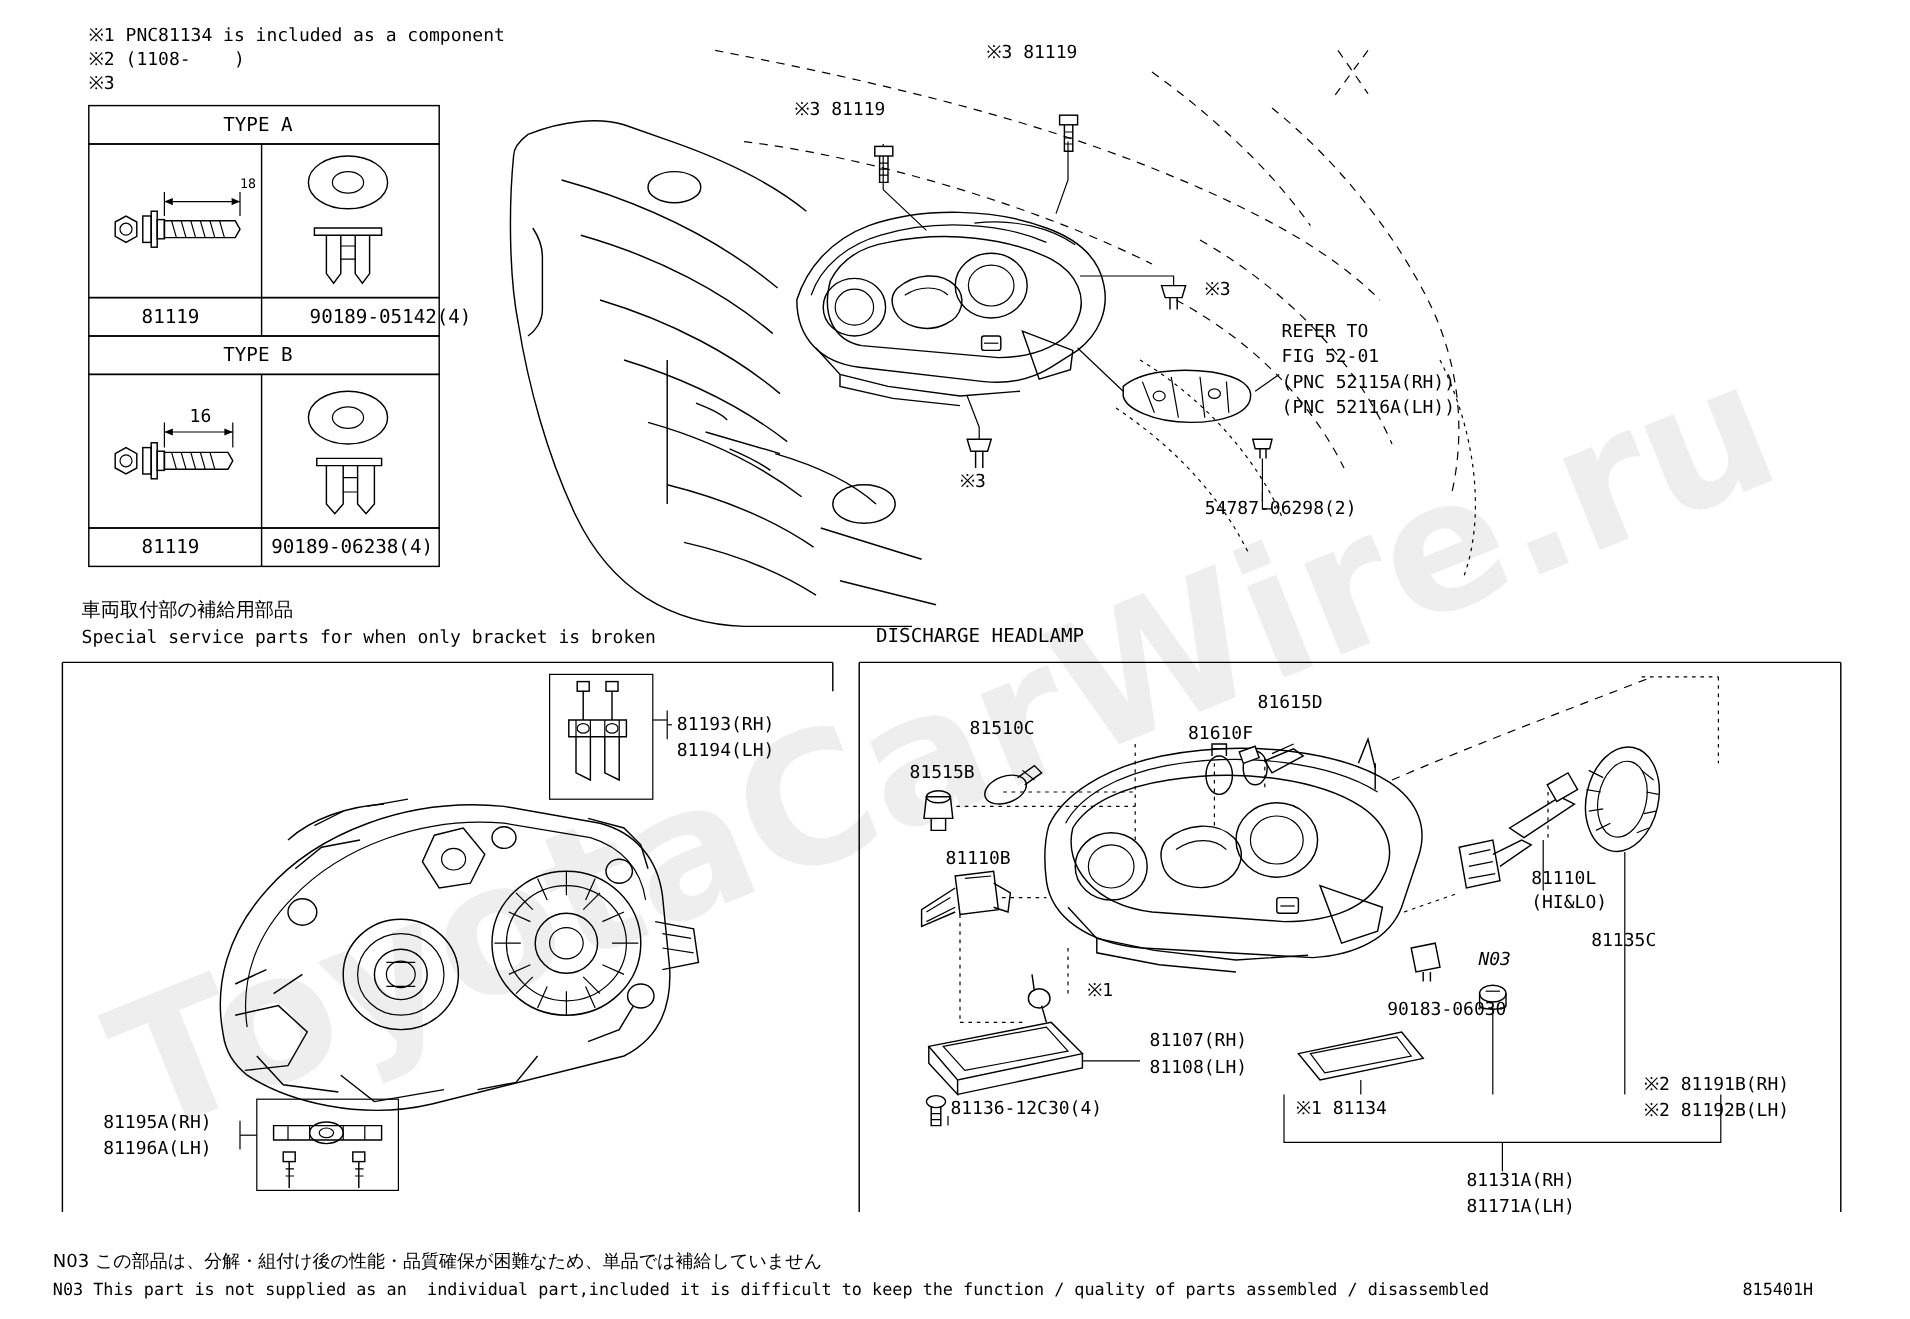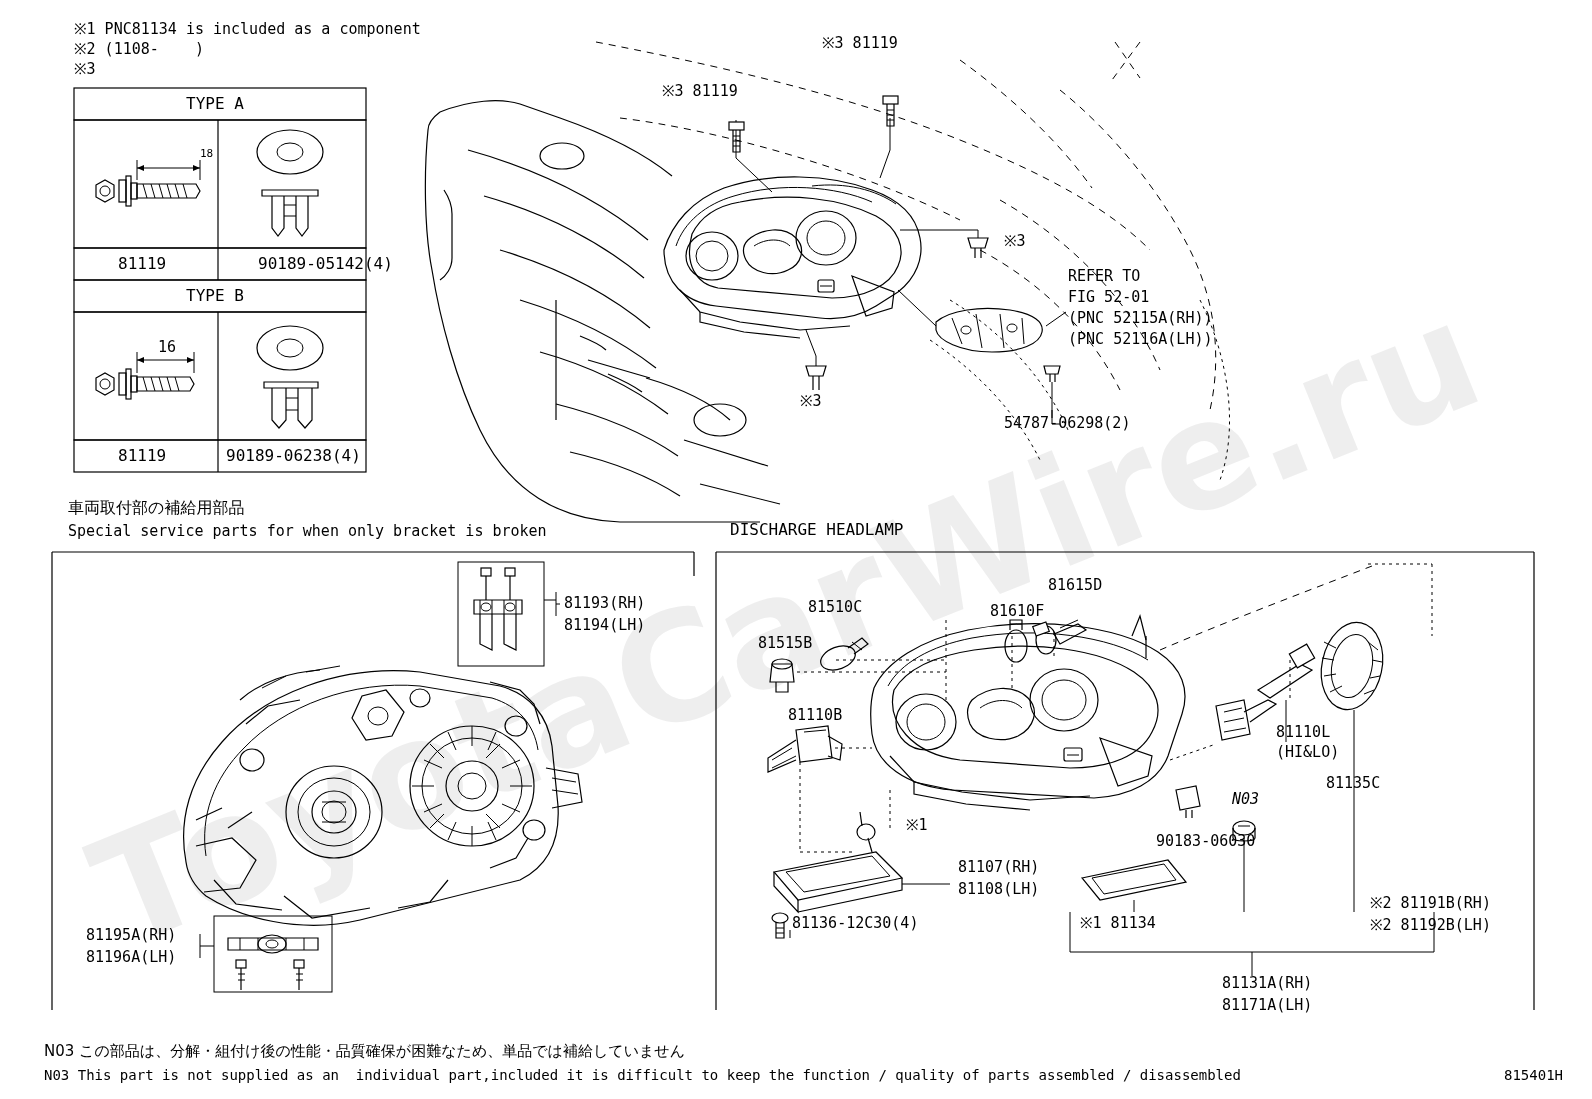--- a/index.html
+++ b/index.html
@@ -428,13 +428,13 @@
 <div class="txt" style="left:792px;top:914px;">81136-12C30(4)</div>
 <div class="txt" style="left:1080px;top:914px;">※1 81134</div>
 <div class="txt" style="left:1370px;top:892px;line-height:22px;">※2 81191B(RH)
 ※2 81192B(LH)</div>
 <div class="txt" style="left:1222px;top:972px;line-height:22px;">81131A(RH)
 81171A(LH)</div>
 <div class="txt" style="left:906px;top:816px;">※1</div>
 
 <div class="txt jp" style="left:44px;top:1042px;font-size:15px;">N03 この部品は、分解・組付け後の性能・品質確保が困難なため、単品では補給していません</div>
 <div class="txt" style="left:44px;top:1066px;font-size:14px;">N03 This part is not supplied as an  individual part,included it is difficult to keep the function / quality of parts assembled / disassembled</div>
-<div class="txt" style="left:1504px;top:1066px;font-size:14px;">815401H</div>
+<div class="txt" style="left:1452px;top:1066px;font-size:14px;">815401H</div>
 
 </body></html>

